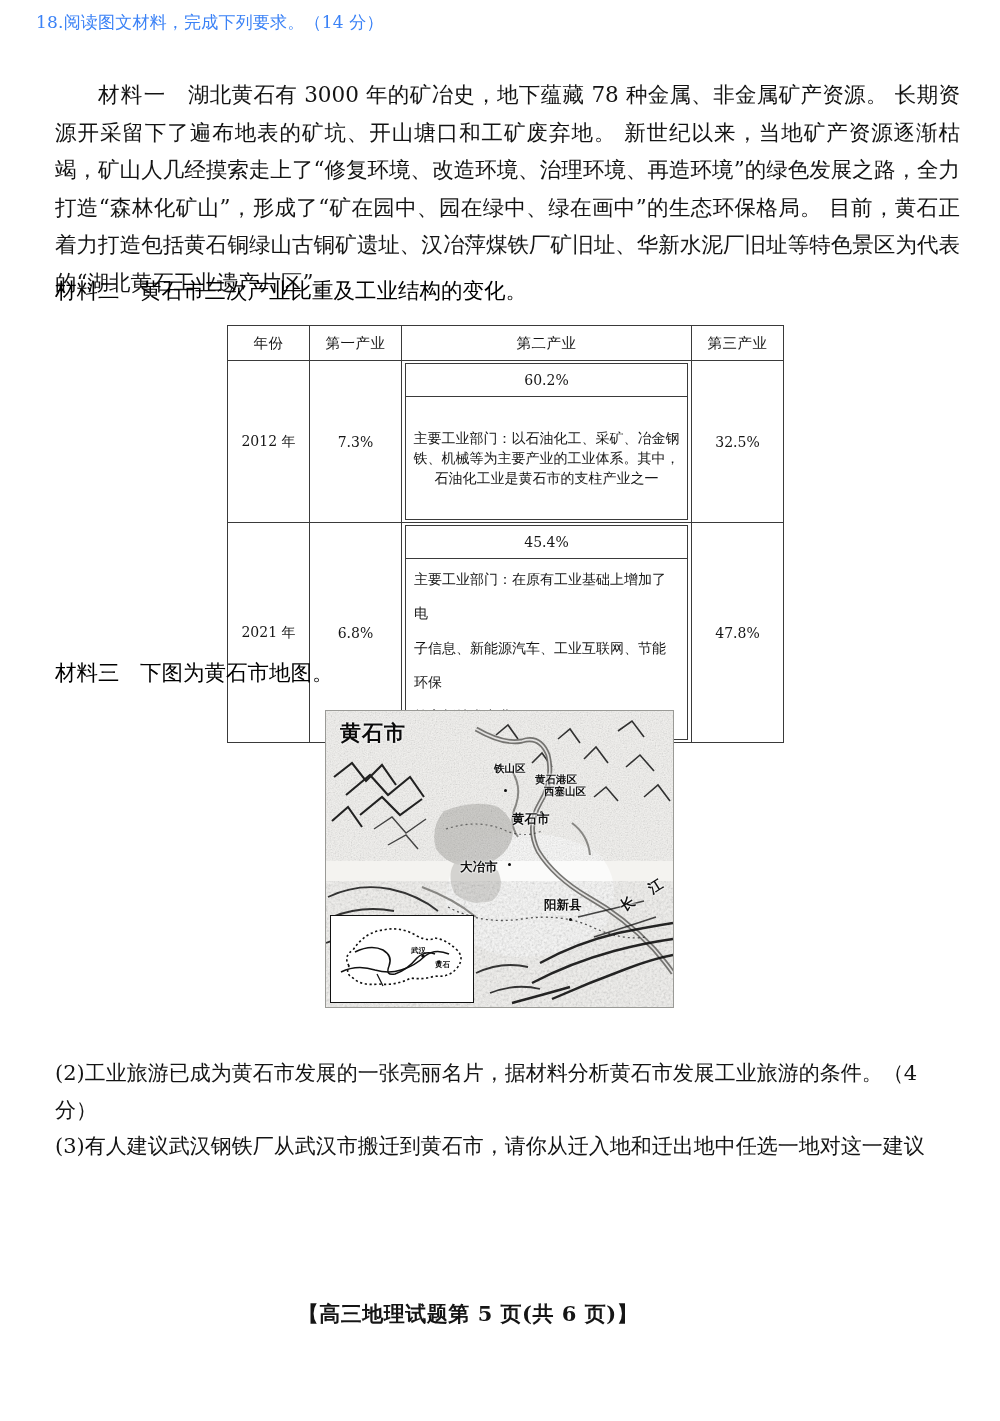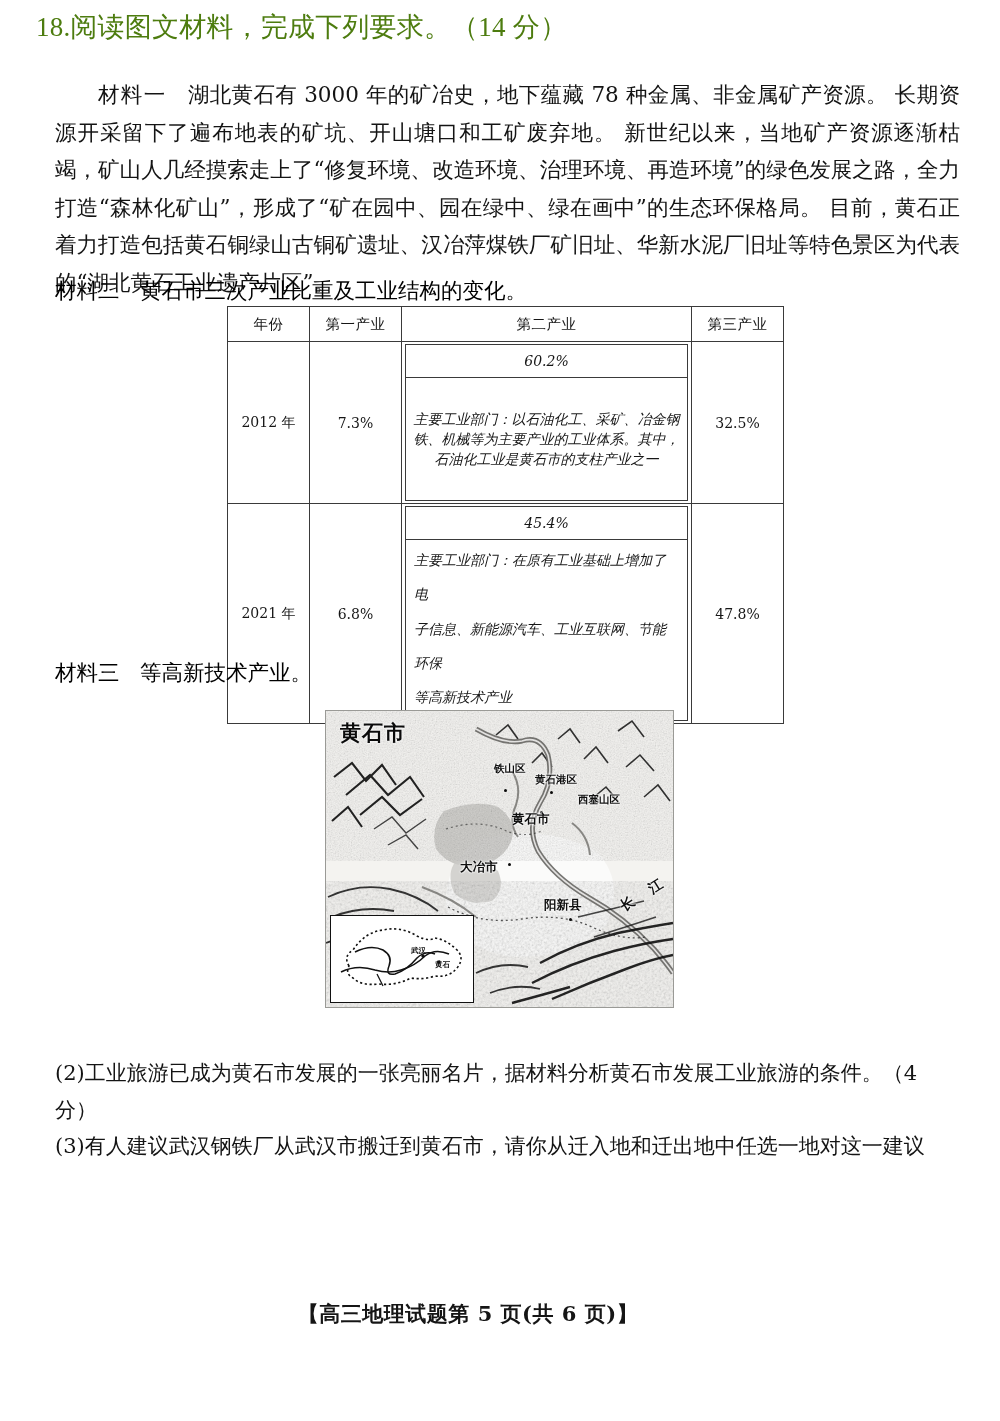--- a/index.html
+++ b/index.html
@@ -19,26 +19,25 @@
 
   .page {
     position: absolute;
     inset: 0;
     padding: 0;
   }
 
   
   .qline {
     position: absolute;
-    font-size: 27px;
+    font-size: 17px;
     line-height: 1.0;
     letter-spacing: 0.2px;
     white-space: nowrap;
-    color: #4d7c0f;
-    font-family: Liberation Serif, serif;
+    color: #3b82f6;
   }
   .para {
     position: absolute;
     left: 55px;
     width: 905px;
     font-size: 21.5px;
     line-height: 37.5px;
     text-align: justify;
     text-justify: inter-ideograph;
     color: #141414;
@@ -75,21 +74,21 @@
     font-size: 21px;
     font-weight: 600;
     color: #151515;
     letter-spacing: 0.5px;
   }
 
   
   .tbl-wrap {
     position: absolute;
     left: 227px;
-    top: 306px;
+    top: 325px;
     width: 556px;
   }
   table.data {
     border-collapse: collapse;
     width: 556px;
     table-layout: fixed;
     font-size: 14px;
     color: #161616;
   }
   table.data td, table.data th {
@@ -126,21 +125,21 @@
   .inner td {
     border: 0;
     padding: 0;
   }
   .inner td.top {
     border-bottom: 1px solid #3a3a3a;
     text-align: center;
     height: 28px;
     font-size: 14px;
   }
-  td.p2cell { padding: 0; vertical-align: top; font-style: italic; }
+  td.p2cell { padding: 0; vertical-align: top; }
   .row2012 td { height: 118px; }
   .row2021 td { height: 135px; }
 
   
   .mapbox {
     position: absolute;
     left: 325px;
     top: 710px;
     width: 347px;
     height: 296px;
@@ -267,21 +266,21 @@
                 </tr>
               </tbody>
             </table>
           </td>
           <td>47.8%</td>
         </tr>
       </tbody>
     </table>
   </div>
 
-  <div class="mat-label" style="top:662px;"><span>材料三</span>&nbsp;&nbsp;&nbsp;<span>等高新技术产业。</span></div>
+  <div class="mat-label" style="top:662px;"><span>材料三</span>&nbsp;&nbsp;&nbsp;<span>下图为黄石市地图。</span></div>
 
   <div class="mapbox">
     <svg class="map-canvas" viewBox="0 0 347 296" preserveAspectRatio="none">
       <defs>
         <filter id="grain">
           <feTurbulence type="fractalNoise" baseFrequency="0.75" numOctaves="4" seed="7" result="n"></feTurbulence>
           <feColorMatrix in="n" type="saturate" values="0"></feColorMatrix>
           <feComponentTransfer>
             <feFuncA type="table" tableValues="0 0.55"></feFuncA>
           </feComponentTransfer>
@@ -373,21 +372,21 @@
     </svg>
 
     <div class="map-title">黄石市</div>
 
     <div class="mlabel" style="left:168px; top:52px; line-height:1.05;">铁山区</div>
     <div class="mdot" style="left:178px; top:78px;"></div>
 
     <div class="mlabel" style="left:209px; top:62px;">黄石港区</div>
     <div class="mdot" style="left:224px; top:80px;"></div>
 
-    <div class="mlabel" style="left:218px; top:82px;padding-left:34px;">西塞山区</div>
+    <div class="mlabel" style="left:218px; top:74px;">西塞山区</div>
     <div class="mdot" style="left:214px; top:100px;"></div>
 
     <div class="mlabel lg" style="left:186px; top:100px;">黄石市</div>
 
     <div class="mlabel lg" style="left:134px; top:148px;">大冶市</div>
     <div class="mdot" style="left:182px; top:152px;"></div>
 
     <div class="mlabel lg" style="left:218px; top:186px;">阳新县</div>
     <div class="mdot" style="left:243px; top:207px;"></div>
 

